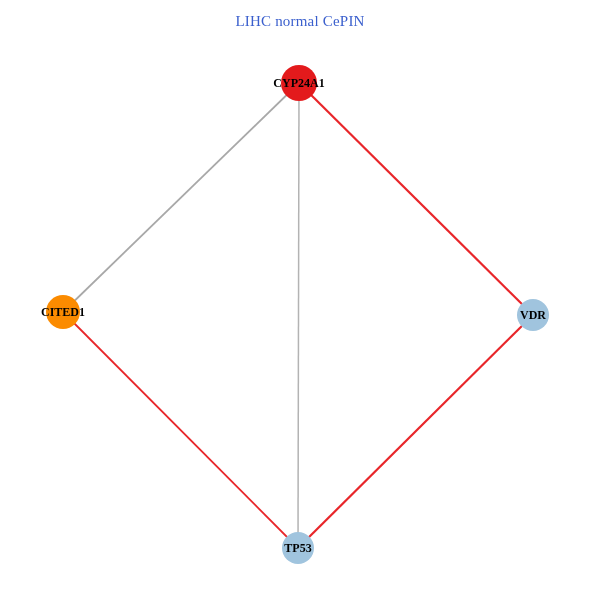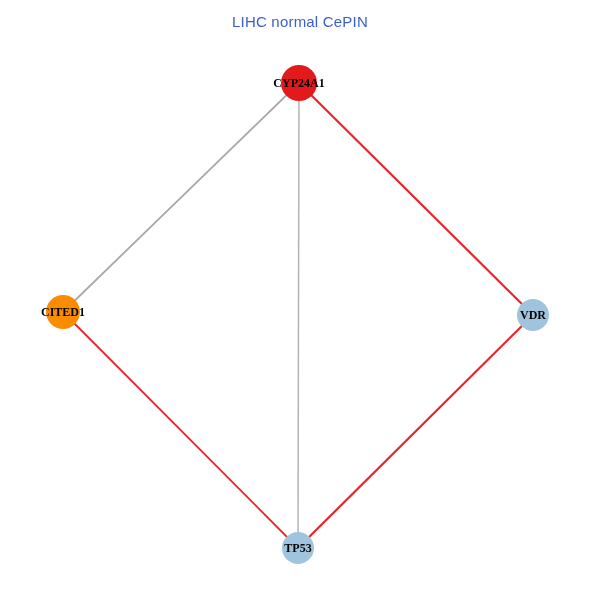--- a/index.html
+++ b/index.html
@@ -17,21 +17,21 @@
   }
   .plot-title {
     position: absolute;
     top: 13px;
     left: 0;
     width: 600px;
     text-align: center;
     font-size: 15px;
     font-weight: 400;
     letter-spacing: 0.2px;
-    font-family: Liberation Sans, sans-serif;
+    font-family: Liberation Serif, serif;
   }
   svg.graph-svg {
     position: absolute;
     top: 0;
     left: 0;
   }
   svg .node-label {
     font-family: "Liberation Serif", "DejaVu Serif", serif;
     font-weight: bold;
     font-size: 12px;

